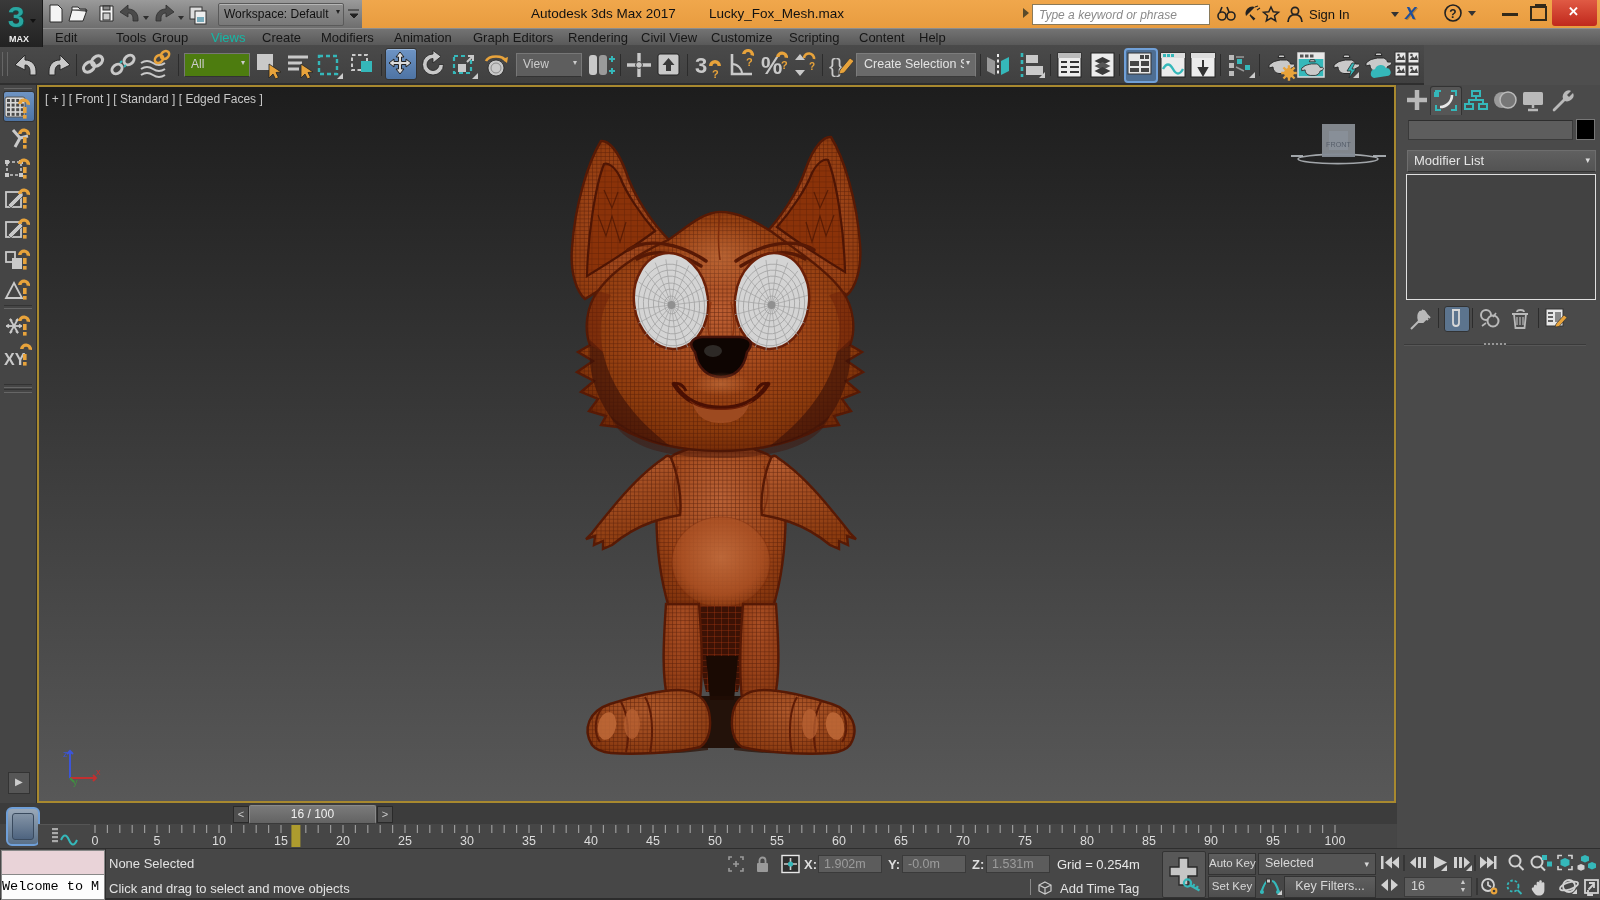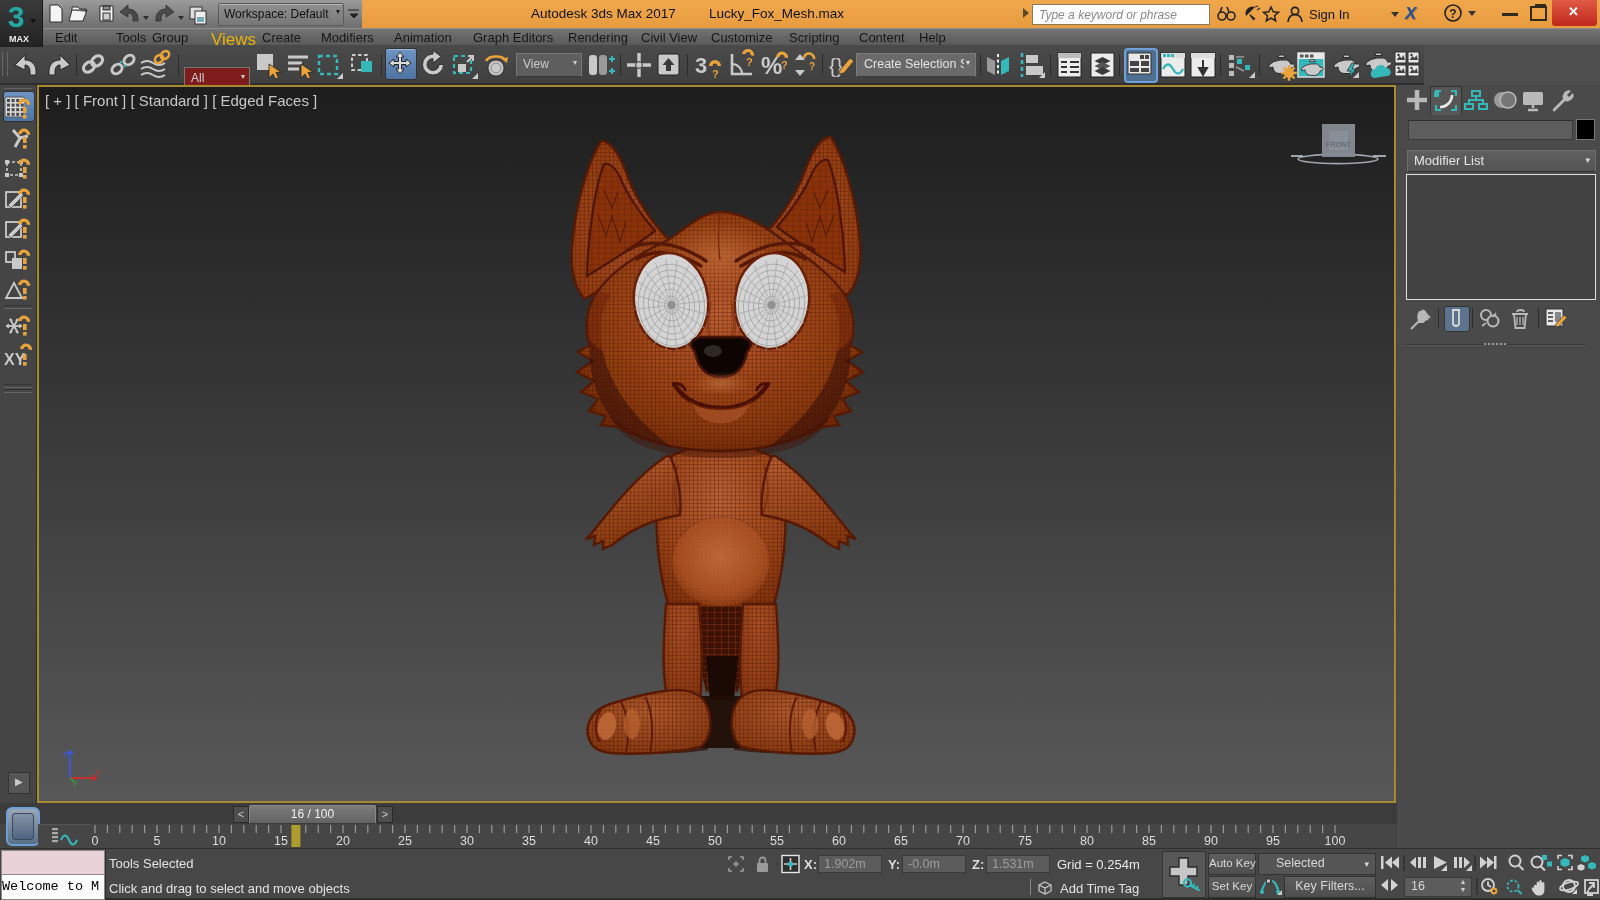--- a/index.html
+++ b/index.html
@@ -74,21 +74,21 @@
 <div class="a" style="left:1502px;top:13px;width:16px;height:3px;background:#332a1a;"></div>
 <div class="a" style="left:1530px;top:6px;width:13px;height:11px;border:2px solid #332a1a;background:transparent;"></div>
 <div class="a" style="left:1535px;top:4px;width:11px;height:3px;background:#332a1a;"></div>
 <div class="a" style="left:1552px;top:0;width:45px;height:26px;background:linear-gradient(#e05a44,#c0281c);border-radius:0 0 3px 3px;">
     <span style="position:absolute;left:16px;top:4px;color:#fff;font-size:13px;font-weight:bold;">✕</span>
   </div>
 <div class="a" style="left:0;top:28px;width:1600px;height:17px;background:linear-gradient(#757575,#595959);box-shadow:inset 0 1px 0 #8e8e8e;border-bottom:1px solid #3e3e3e;"></div>
 <div class="a" style="left:55px;top:30px;font-size:13px;color:#161616;">Edit</div>
 <div class="a" style="left:116px;top:30px;font-size:13px;color:#161616;">Tools</div>
 <div class="a" style="left:152px;top:30px;font-size:13px;color:#161616;">Group</div>
-<div class="a" style="left:211px;top:30px;font-size:17px;color:#eab308;">Views</div>
+<div class="a" style="left:211px;top:30px;font-size:13px;color:#14b8a6;">Views</div>
 <div class="a" style="left:262px;top:30px;font-size:13px;color:#161616;">Create</div>
 <div class="a" style="left:321px;top:30px;font-size:13px;color:#161616;">Modifiers</div>
 <div class="a" style="left:394px;top:30px;font-size:13px;color:#161616;">Animation</div>
 <div class="a" style="left:473px;top:30px;font-size:13px;color:#161616;">Graph Editors</div>
 <div class="a" style="left:568px;top:30px;font-size:13px;color:#161616;">Rendering</div>
 <div class="a" style="left:641px;top:30px;font-size:13px;color:#161616;">Civil View</div>
 <div class="a" style="left:711px;top:30px;font-size:13px;color:#161616;">Customize</div>
 <div class="a" style="left:789px;top:30px;font-size:13px;color:#161616;">Scripting</div>
 <div class="a" style="left:859px;top:30px;font-size:13px;color:#161616;">Content</div>
 <div class="a" style="left:919px;top:30px;font-size:13px;color:#161616;">Help</div>
@@ -120,21 +120,21 @@
       <path d="M3,25 q6,-4 12,0 q6,4 12,0"></path>
       <path d="M3,19 q6,-4 12,0 q6,4 12,0"></path>
       <path d="M3,13 q6,-4 12,0 q6,4 12,0"></path>
     </g>
     <g fill="none" stroke="#e8a33b" stroke-width="2.6">
       <ellipse cx="21" cy="9" rx="4.5" ry="3.5" transform="rotate(-40 21 9)"></ellipse>
       <ellipse cx="27" cy="5" rx="4.5" ry="3.5" transform="rotate(-40 27 5)"></ellipse>
     </g>
   </svg>
 <div class="a" style="left:178px;top:54px;width:1px;height:22px;background:#2c2c2c;"></div>
-<div class="a" style="left:184px;top:67px;width:64px;height:22px;background:#7f1d1d;border:1px solid #777;border-bottom-color:#333;">
+<div class="a" style="left:184px;top:53px;width:64px;height:22px;background:#4d7c0f;border:1px solid #777;border-bottom-color:#333;">
     <span style="position:absolute;left:6px;top:3px;font-size:12px;color:#ccc;">All</span>
     <span style="position:absolute;right:4px;top:4px;font-size:8px;color:#ccc;">▾</span>
   </div>
 <svg class="a" style="left:255px;top:52px;" width="28" height="28" viewBox="0 0 28 28">
     <rect x="2" y="2" width="16" height="16" fill="#c9c9c9"></rect>
     <path d="M14,12 l0,14 l4,-4 l2.5,5 l3,-1.5 l-2.5,-5 l5,-0.5 z" fill="#e8a33b" stroke="#222" stroke-width="0.8"></path>
   </svg>
 <svg class="a" style="left:286px;top:52px;" width="28" height="28" viewBox="0 0 28 28">
     <g stroke="#c9c9c9" stroke-width="3">
       <path d="M2,5 h20 M2,11 h14 M2,17 h11"></path>
@@ -505,21 +505,21 @@
 <div class="a" style="left:1538px;top:308px;width:1px;height:20px;background:#2c2c2c;"></div>
 <svg class="a" style="left:1544px;top:306px;" width="26" height="26" viewBox="0 0 26 26">
     <rect x="2" y="3" width="17" height="17" fill="#e8e8e8" stroke="#333"></rect>
     <path d="M4,7 h5 m-5,4 h5 m-5,4 h5" stroke="#333" stroke-width="1.6"></path>
     <rect x="11" y="6" width="6" height="10" fill="#888"></rect>
     <path d="M12,18 l8,-9 l3,2.5 l-8,9 l-4,0.5 z" fill="#e8a33b" stroke="#333" stroke-width="0.7"></path>
   </svg>
 <div class="a" style="left:1404px;top:344px;width:182px;height:1px;background:#3a3a3a;box-shadow:0 1px 0 #575757;"></div>
 <div class="a" style="left:1484px;top:343px;width:22px;height:3px;background:#4a4a4a;border-top:2px dotted #999;"></div>
 <div class="a" style="left:37px;top:85px;width:1359px;height:718px;border:2px solid #a8892f;background:linear-gradient(#1d1d1d,#585858);box-sizing:border-box;"></div>
-<div class="a" style="left:45px;top:92px;font-size:15px;color:#c8c8c8;">[ + ] [ Front ] [ Standard ] [ Edged Faces ]</div>
+<div class="a" style="left:45px;top:92px;font-size:12px;color:#c8c8c8;">[ + ] [ Front ] [ Standard ] [ Edged Faces ]</div>
 <svg class="a" style="left:1290px;top:115px;" width="100" height="60" viewBox="0 0 100 60">
 <ellipse cx="48" cy="44" rx="40" ry="4.6" fill="none" stroke="#c2c7cc" stroke-width="1.6" opacity="0.8"></ellipse>
 <path d="M1,41 h12 M83,41 h13" stroke="#b8bdc2" stroke-width="1.8" opacity="0.85"></path>
 <rect x="32" y="9" width="33" height="33" fill="#9aa0a8" opacity="0.8"></rect>
 <rect x="39" y="16" width="19" height="19" fill="#8a909a" opacity="0.85"></rect>
 <path d="M32,42 h33 v-4 h-33 z" fill="#7e848e" opacity="0.7"></path>
 <text x="48.5" y="32" font-size="7.2" fill="#565e6a" text-anchor="middle" font-family="Liberation Sans">FRONT</text>
 </svg>
 <svg class="a" style="left:60px;top:745px;" width="46" height="40" viewBox="0 0 46 40">
 <path d="M10,33 L10,6 M7,9 L10,6 L13,9" stroke="#3c55d8" stroke-width="2" fill="none"></path>
@@ -849,21 +849,21 @@
     <text x="1121.0" y="21" font-size="12.5" fill="#dcdcdc" text-anchor="middle" font-family="Liberation Sans">90</text>
     <text x="1183.0" y="21" font-size="12.5" fill="#dcdcdc" text-anchor="middle" font-family="Liberation Sans">95</text>
     <text x="1245.0" y="21" font-size="12.5" fill="#dcdcdc" text-anchor="middle" font-family="Liberation Sans">100</text>
     <rect x="201.4" y="1" width="9" height="22" fill="#ad9b2e"></rect>
   </svg>
 <div class="a" style="left:0;top:848px;width:1600px;height:52px;background:#474747;border-top:1px solid #2e2e2e;"></div>
 <div class="a" style="left:0;top:898px;width:1600px;height:2px;background:#2c2c2c;"></div>
 <div class="a" style="left:1px;top:850px;width:102px;height:24px;background:#e9d3d8;border:1px solid #888;"></div>
 <div class="a" style="left:1px;top:874px;width:102px;height:24px;background:#fdfdfd;border:1px solid #888;color:#000;font-family:'Liberation Mono',monospace;font-size:13.5px;line-height:24px;overflow:hidden;">Welcome to M</div>
 <div class="a" style="left:105px;top:848px;width:1px;height:52px;background:#2e2e2e;"></div>
-<div class="a" style="left:109px;top:856px;font-size:13px;color:#e2e2e2;">Tools Selected</div>
+<div class="a" style="left:109px;top:856px;font-size:13px;color:#e2e2e2;">None Selected</div>
 <div class="a" style="left:109px;top:881px;font-size:13px;color:#e2e2e2;text-align:right;">Click and drag to select and move objects</div>
 <svg class="a" style="left:727px;top:855px;" width="72" height="19" viewBox="0 0 72 19">
 <g stroke="#9a9a9a" stroke-width="1.6" fill="none">
       <path d="M2,5 V2 H5 M13,2 h3 v3 M2,13 v3 h3 M16,13 v3 h-3 M6,9 h6 M9,6 v6"></path>
     </g>
 <g fill="#9a9a9a">
       <rect x="30" y="8" width="11" height="9" rx="1"></rect>
       <path d="M32.5,8 v-2.5 a3,3 0 0 1 6,0 v2.5" fill="none" stroke="#9a9a9a" stroke-width="1.8"></path>
     </g>
 <rect x="55" y="0.5" width="17" height="17" fill="#2e2e2e" stroke="#e8e8e8" stroke-width="1.4"></rect>
@@ -885,21 +885,21 @@
 <div class="a" style="left:1162px;top:851px;width:42px;height:45px;background:#585858;border:1px solid #333;border-radius:2px;"></div>
 <svg class="a" style="left:1166px;top:854px;" width="38" height="40" viewBox="0 0 38 40">
 <path d="M13,4 h9 v9 h9 v9 h-9 v9 h-9 v-9 h-9 v-9 h9 z" fill="#c6c6c6" stroke="#2a2a2a" stroke-width="1.4"></path>
 <g transform="translate(17,24)">
       <circle cx="4.5" cy="5" r="3.6" fill="none" stroke="#35b8ba" stroke-width="2.2"></circle>
       <path d="M7.5,7.5 l9,5 m-3.2,-1.5 l1.5,-3 m-5,1 l1.5,-3" stroke="#35b8ba" stroke-width="2.2" fill="none"></path>
     </g>
 </svg>
 <div class="a" style="left:1208px;top:853px;width:46px;height:20px;background:linear-gradient(#5e5e5e,#4e4e4e);border:1px solid #333;color:#d8d8d8;font-size:11.5px;text-align:center;line-height:19px;white-space:nowrap;">Auto Key</div>
 <div class="a" style="left:1208px;top:876px;width:46px;height:20px;background:linear-gradient(#5e5e5e,#4e4e4e);border:1px solid #333;color:#d8d8d8;font-size:11.5px;text-align:center;line-height:19px;white-space:nowrap;">Set Key</div>
-<div class="a" style="left:1258px;top:853px;width:116px;height:20px;background:#555;border:1px solid #333;color:#d8d8d8;font-size:12.5px;line-height:19px;"><span style="padding-left:6px;margin-left:11px;">Selected</span><span style="position:absolute;right:6px;top:1px;font-size:9px;">▾</span></div>
+<div class="a" style="left:1258px;top:853px;width:116px;height:20px;background:#555;border:1px solid #333;color:#d8d8d8;font-size:12.5px;line-height:19px;"><span style="padding-left:6px;">Selected</span><span style="position:absolute;right:6px;top:1px;font-size:9px;">▾</span></div>
 <svg class="a" style="left:1258px;top:876px;" width="26" height="20">
     <path d="M3,17 C6,8 8,5 10,5 M14,5 c2,0 5,4 7,12" stroke="#35b8ba" stroke-width="2.2" fill="none"></path>
     <rect x="8.5" y="3" width="4" height="4" fill="#ccc" stroke="#333"></rect>
     <circle cx="4" cy="16" r="2" fill="#35b8ba"></circle>
     <circle cx="20" cy="16" r="2" fill="#35b8ba"></circle>
     <path d="M24,19 l-5,0 5,-5 z" fill="#ccc"></path>
   </svg>
 <div class="a" style="left:1284px;top:876px;width:90px;height:20px;background:linear-gradient(#5e5e5e,#4e4e4e);border:1px solid #333;color:#d8d8d8;font-size:12.5px;text-align:center;line-height:19px;">Key Filters...</div>
 <svg class="a" style="left:1378px;top:853px;" width="222" height="20" viewBox="0 0 222 20">
 <g fill="#d2d2d2">

